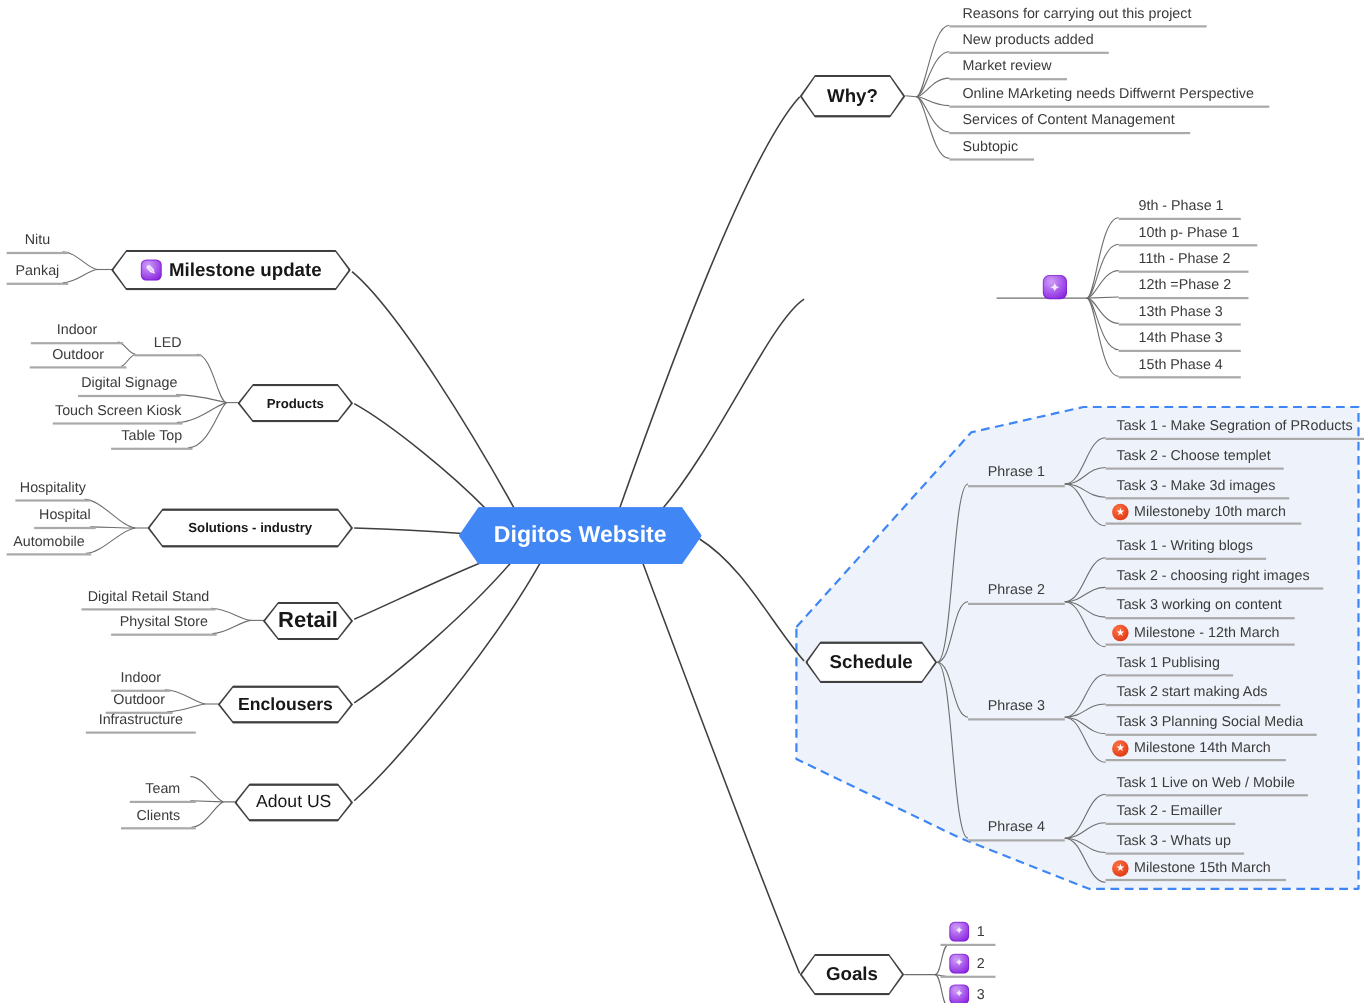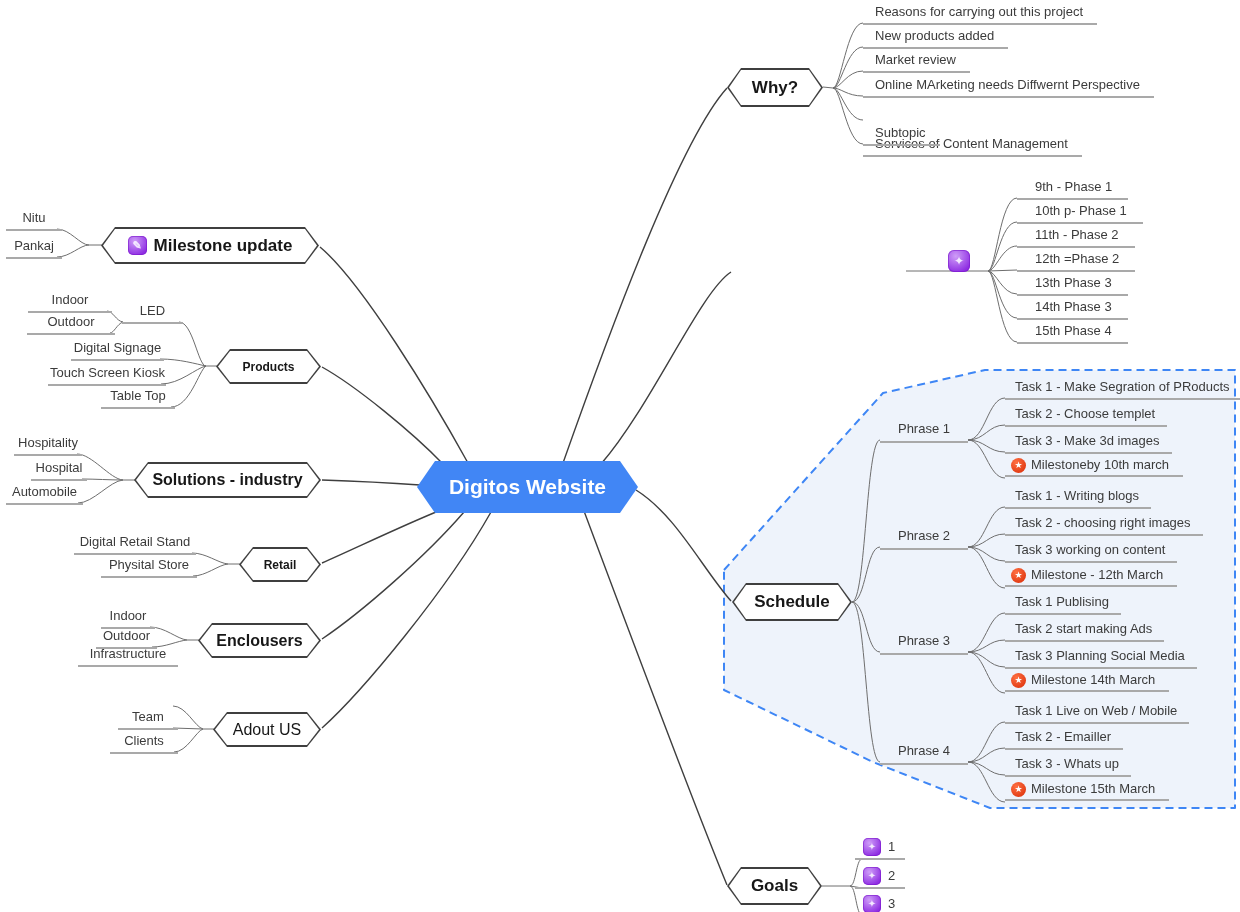--- a/index.html
+++ b/index.html
@@ -180,46 +180,46 @@
 
   <div class="hex" style="left:216px;top:349px;width:105px;height:35px;">
     <div class="shell"></div>
     <div class="fillw"></div>
     <div class="lbl" style="font-size:12px;">Products</div>
   </div>
 
   <div class="hex" style="left:134px;top:462px;width:187px;height:36px;">
     <div class="shell"></div>
     <div class="fillw"></div>
-    <div class="lbl" style="font-size:16px;">Solutions - industry</div>
+    <div class="lbl" style="font-size:12px;">Solutions - industry</div>
   </div>
 
   <div class="hex" style="left:239px;top:547px;width:82px;height:35px;">
     <div class="shell"></div>
     <div class="fillw"></div>
-    <div class="lbl" style="font-size:12px;">Retail</div>
+    <div class="lbl" style="font-size:20px;">Retail</div>
   </div>
 
   <div class="hex" style="left:198px;top:623px;width:123px;height:35px;">
     <div class="shell"></div>
     <div class="fillw"></div>
     <div class="lbl" style="font-size:16px;">Enclousers</div>
   </div>
 
   <div class="hex plain" style="left:213px;top:712px;width:108px;height:35px;">
     <div class="shell"></div>
     <div class="fillw"></div>
     <div class="lbl" style="font-size:16px;">Adout US</div>
   </div>
 
   <div class="leaf leaf-r" style="left:863px;top:4px;">Reasons for carrying out this project</div>
   <div class="leaf leaf-r" style="left:863px;top:28px;">New products added</div>
   <div class="leaf leaf-r" style="left:863px;top:52px;">Market review</div>
   <div class="leaf leaf-r" style="left:863px;top:77px;">Online MArketing needs Diffwernt Perspective</div>
-  <div class="leaf leaf-r" style="left:863px;top:101px;margin-top:35px;">Services of Content Management</div>
+  <div class="leaf leaf-r" style="left:863px;top:101px;">Services of Content Management</div>
   <div class="leaf leaf-r" style="left:863px;top:125px;">Subtopic</div>
 
   <span class="gem gem-22" style="left:948px;top:250px;">✦</span>
   <div class="leaf time-leaf" style="left:1017px;top:179px;">9th - Phase 1</div>
   <div class="leaf time-leaf" style="left:1017px;top:203px;">10th p- Phase 1</div>
   <div class="leaf time-leaf" style="left:1017px;top:227px;">11th - Phase 2</div>
   <div class="leaf time-leaf" style="left:1017px;top:251px;">12th =Phase 2</div>
   <div class="leaf time-leaf" style="left:1017px;top:275px;">13th Phase 3</div>
   <div class="leaf time-leaf" style="left:1017px;top:299px;">14th Phase 3</div>
   <div class="leaf time-leaf" style="left:1017px;top:323px;">15th Phase 4</div>

